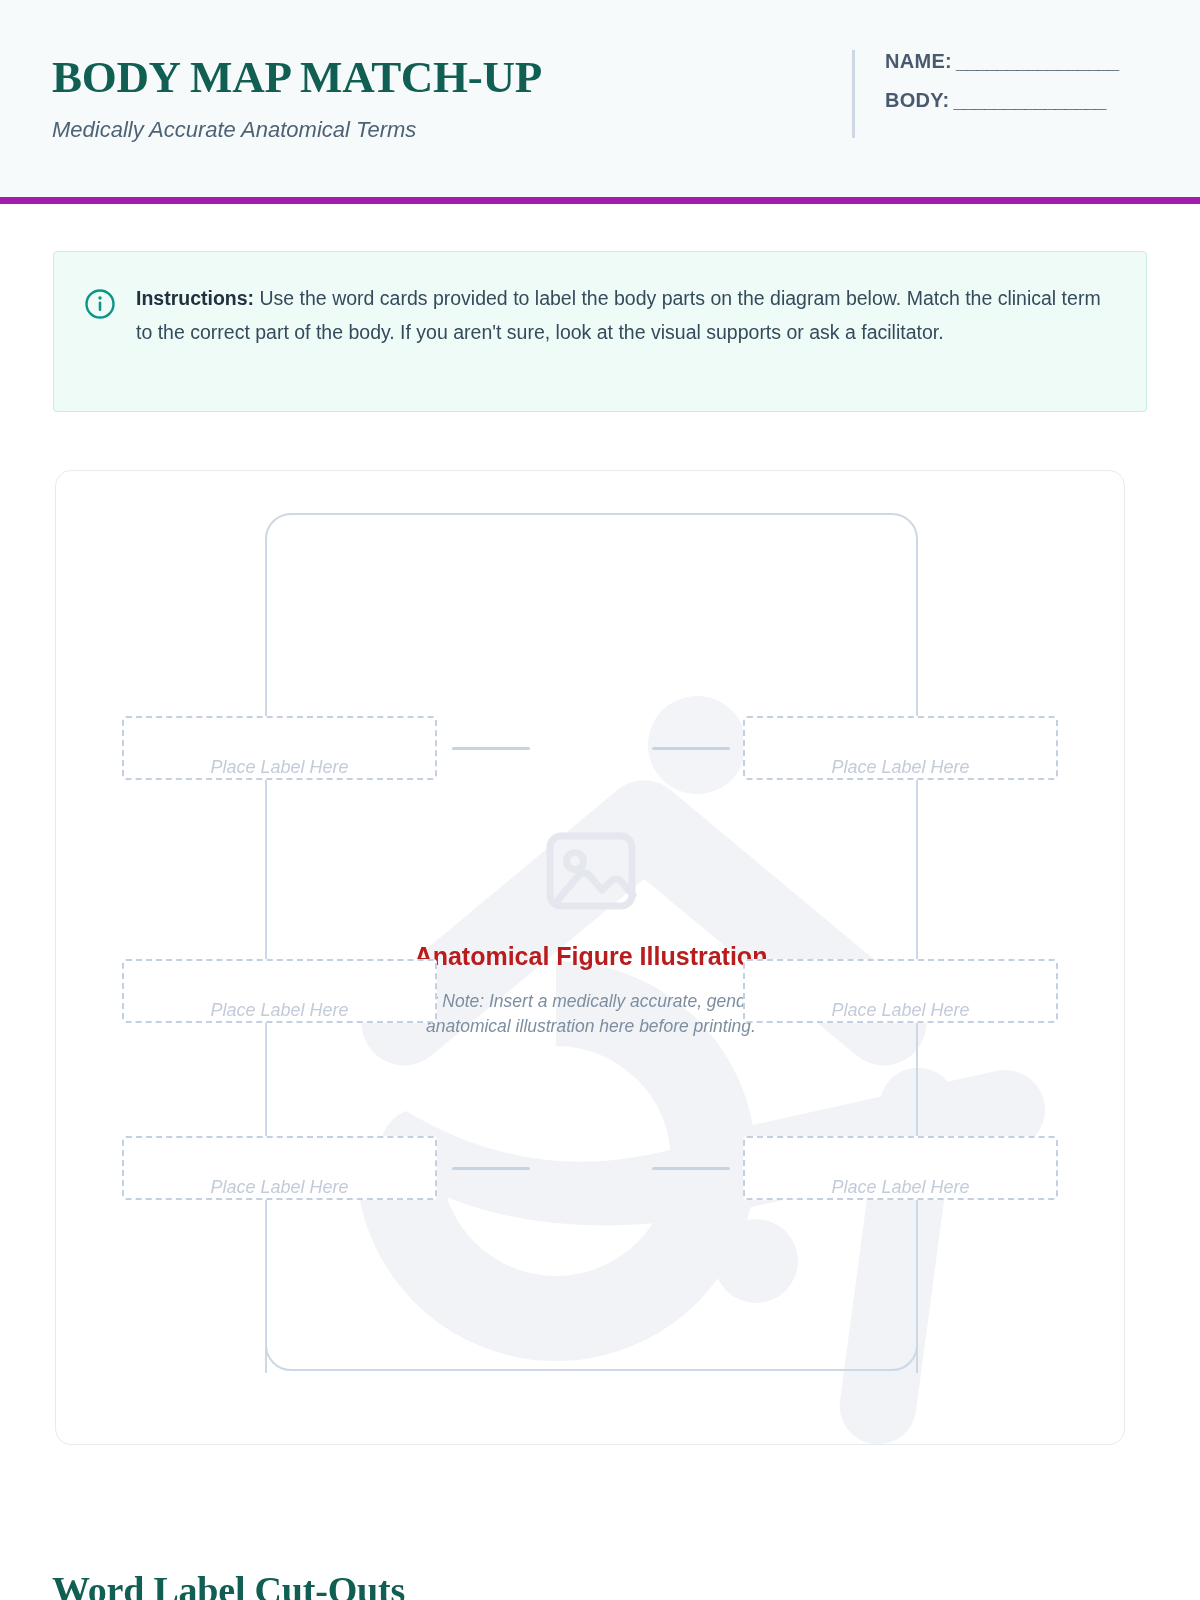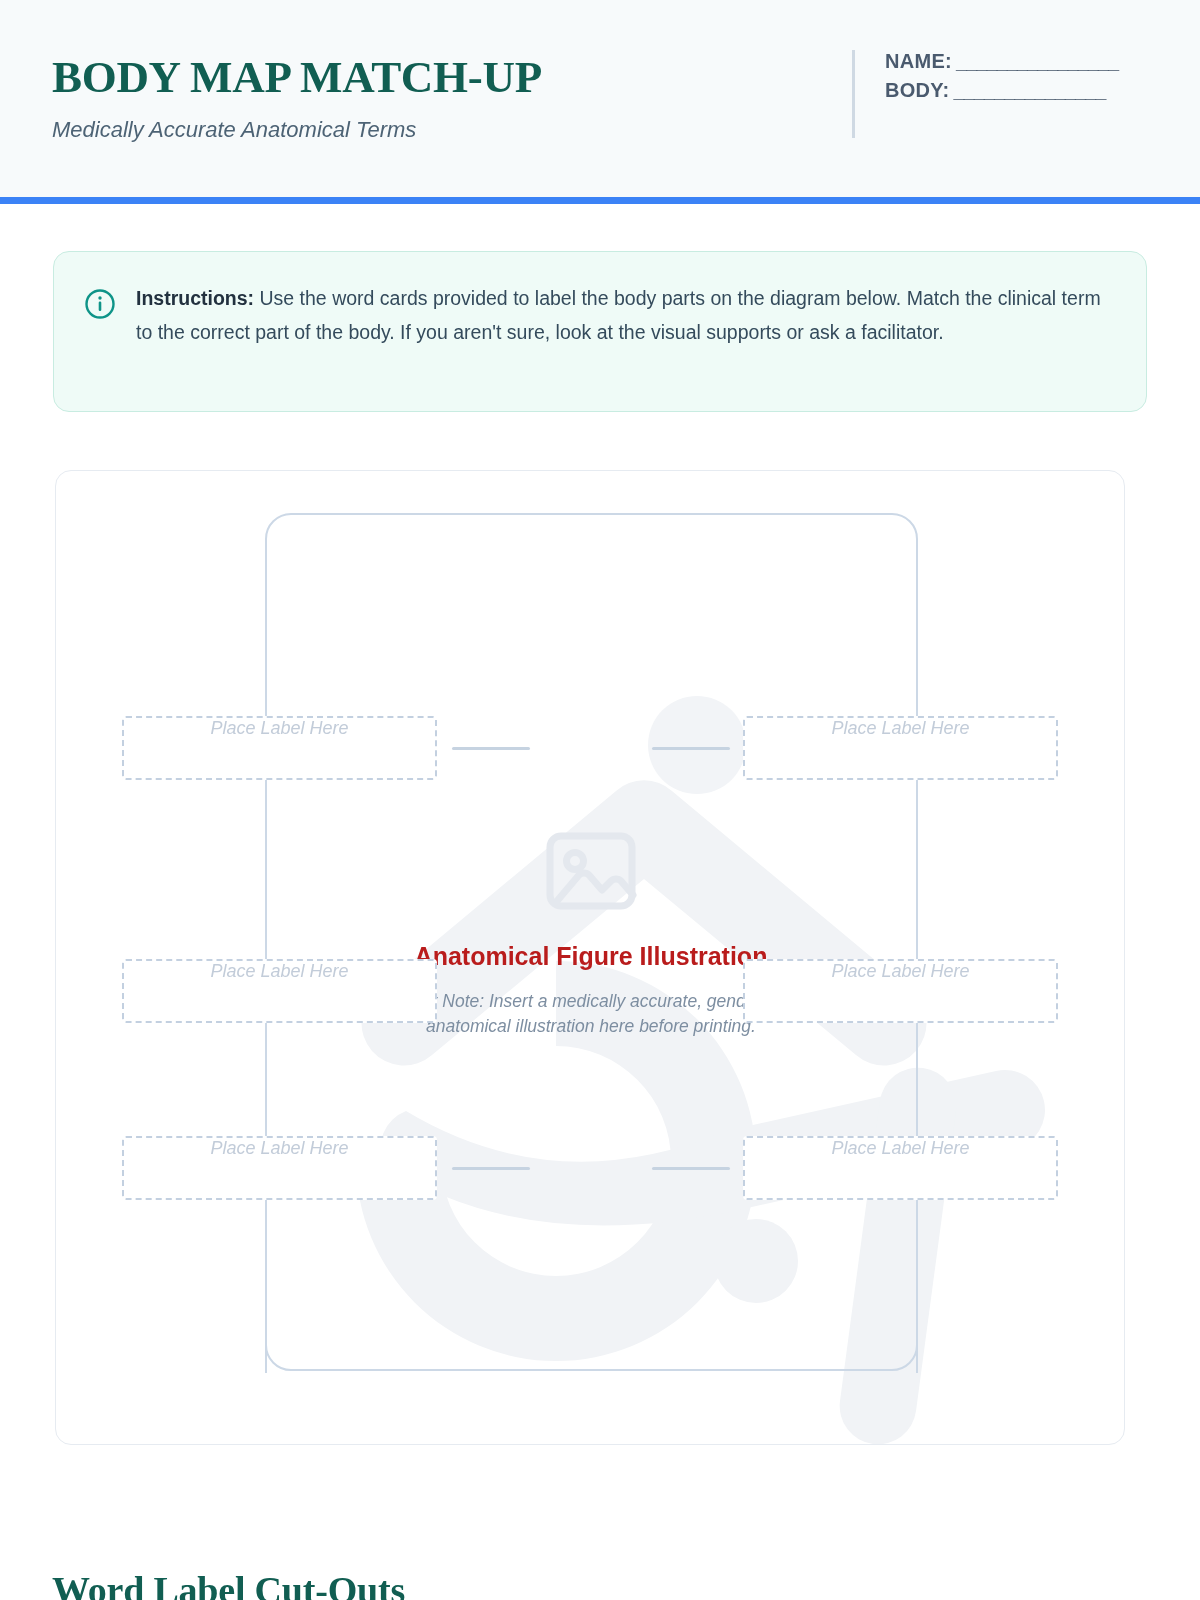--- a/index.html
+++ b/index.html
@@ -18,21 +18,21 @@
     height: 1600px;
     background: #ffffff;
   }
 
   
   .header {
     position: relative;
     width: 1200px;
     height: 204px;
     background: #f7fafb;
-    border-bottom: 7px solid #3b82f6;
+    border-bottom: 7px solid #a21caf;
   }
 
   .header-title-block {
     position: absolute;
     left: 52px;
     top: 52px;
   }
 
   .header-title {
     font-family: "Liberation Serif", serif;
@@ -63,38 +63,38 @@
     height: 88px;
   }
 
   .meta-row {
     display: flex;
     align-items: baseline;
     font-size: 20px;
     font-weight: bold;
     color: #4a5a6e;
     letter-spacing: 0.3px;
-    margin-bottom: 6px;
+    margin-bottom: 16px;
     white-space: nowrap;
   }
   .meta-row:last-child { margin-bottom: 0; }
 
   .meta-label { margin-right: 4px; }
   .meta-line { font-weight: bold; letter-spacing: -1px; }
 
   
   .instructions {
     position: absolute;
     left: 53px;
     top: 251px;
     width: 1094px;
     min-height: 161px;
     background: #effbf7;
     border: 1.5px solid #c8ece1;
-    border-radius: 16px;
+    border-radius: 4px;
     padding: 30px 34px 30px 30px;
     display: flex;
     gap: 20px;
   }
 
   .info-icon {
     flex: 0 0 auto;
     width: 32px;
     height: 32px;
     margin-top: 6px;
@@ -190,21 +190,21 @@
 
   
   .label-slot {
     position: absolute;
     width: 315px;
     height: 64px;
     border: 2px dashed #c3d0e0;
     border-radius: 4px;
     background: #ffffff;
     display: flex;
-    align-items: flex-start;
+    align-items: flex-end;
     justify-content: center;
     font-size: 18px;
     font-style: italic;
     color: #c2ccd9;
     z-index: 5;
   }
 
   .slot-l1 { left: 66px;  top: 245px; }
   .slot-r1 { left: 687px; top: 245px; }
   .slot-l2 { left: 66px;  top: 488px; }

